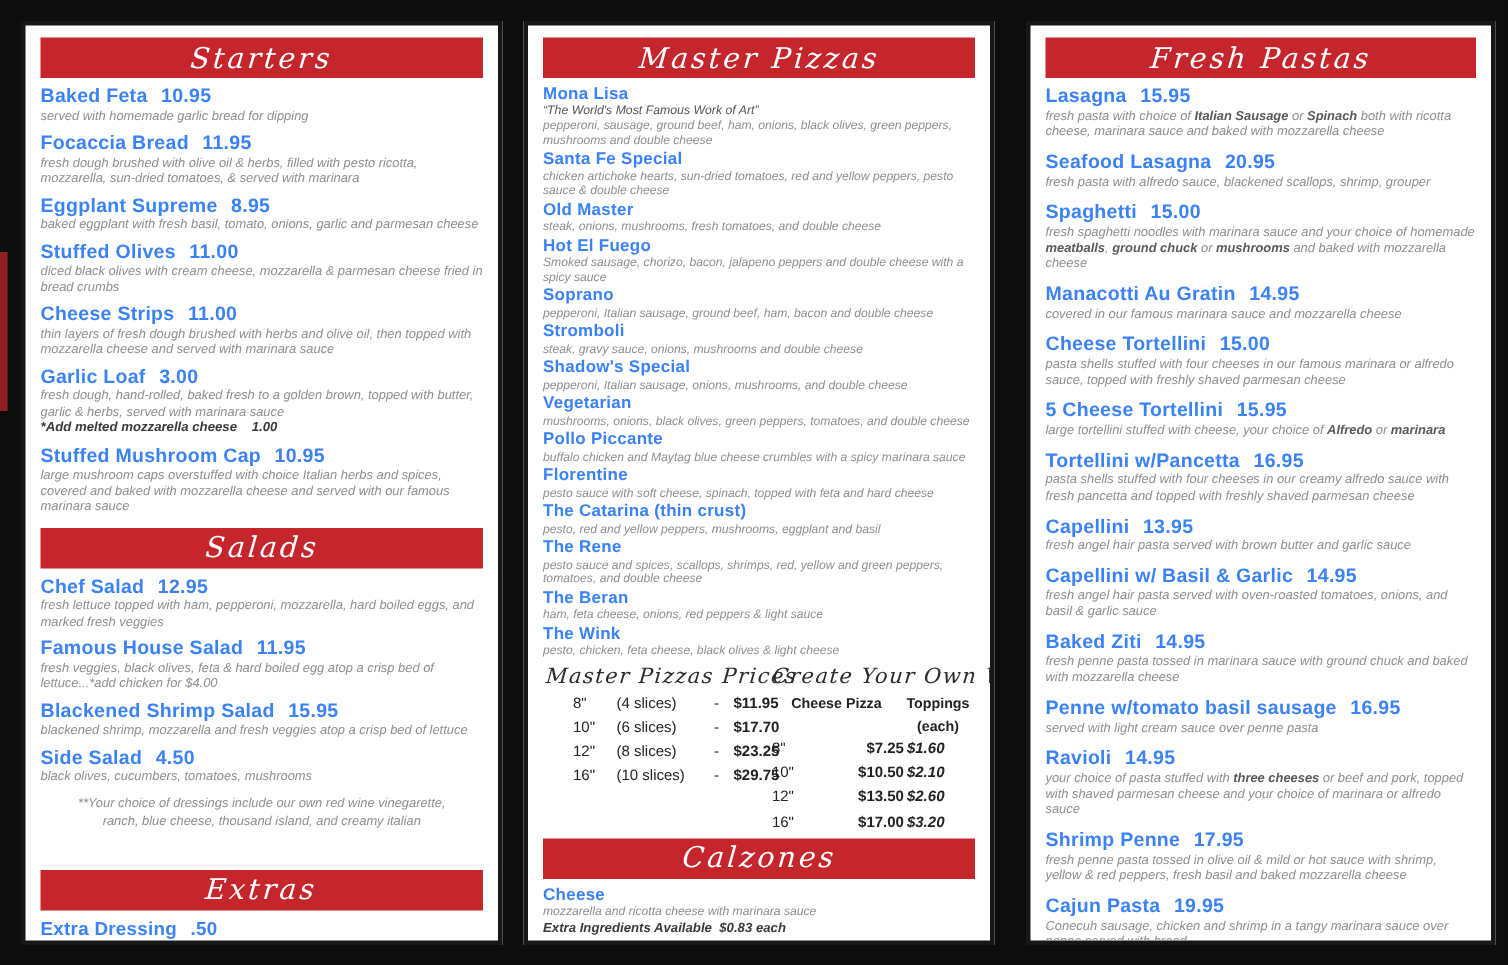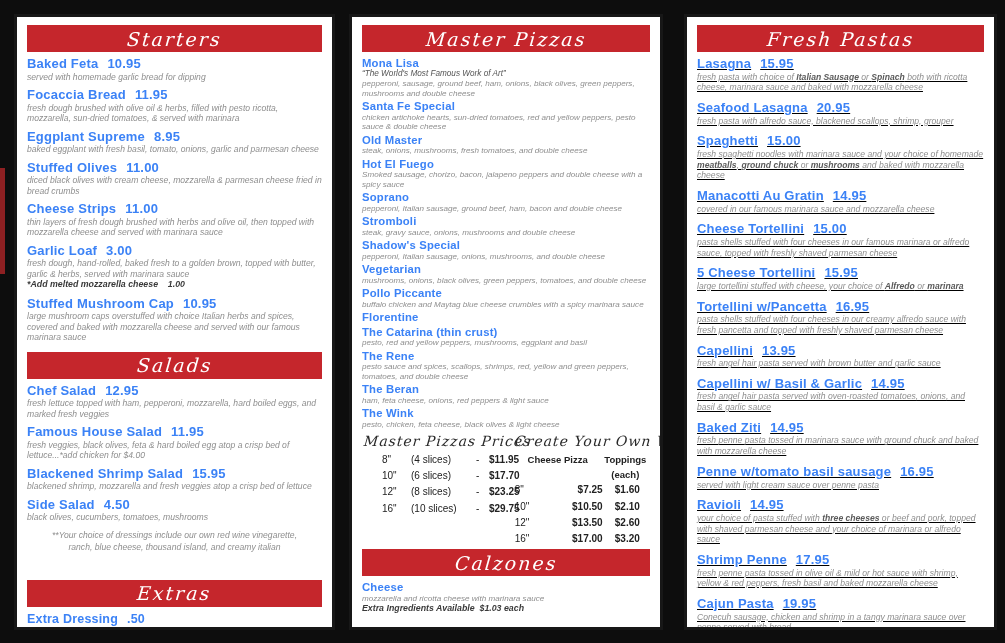--- a/index.html
+++ b/index.html
@@ -48,21 +48,21 @@
     font-style:italic;color:#8e8e8e;font-size:8.6px;line-height:1.45;
     text-align:center;white-space:pre-line;margin-top:0;
   }
 
   
   .card.middle .item{margin-bottom:2px;}
   .card.middle .iname{font-size:11.3px;line-height:1.1;}
   .card.middle .idesc{font-size:8.1px;line-height:1.18;}
 
   
-  .card.right .item{margin-bottom:8px;text-decoration:underline;}
+  .card.right .item{margin-bottom:8px;}
   .card.right .idesc{line-height:1.25;}
 
   
   .extras-list .item{margin-bottom:7px;}
   .extras-list .iname{font-size:12.5px;}
 
   
   .prices{display:flex;margin-top:4px;margin-bottom:2px;}
   .pcol-left{width:53%;box-sizing:border-box;padding-left:2px;}
   .pcol-right{width:47%;box-sizing:border-box;}
@@ -72,21 +72,21 @@
   }
   .size-row .pr{font-weight:bold;}
   .cyo-head{display:flex;font-size:9.5px;color:#222;font-weight:bold;line-height:1.6;}
   .cyo-head .ch1{width:86px;text-align:center;}
   .cyo-head .ch2{flex:1;text-align:center;}
   .cyo-row{
     display:grid;grid-template-columns:28px 58px auto;
     font-size:10px;color:#222;line-height:1.62;column-gap:2px;
   }
   .cyo-row .money{text-align:right;font-weight:bold;}
-  .cyo-row .topm{text-align:center;font-weight:bold;}
+  .cyo-row .topm{font-weight:bold;font-style:italic;}
 
   .calz-item{margin-top:1px;}
 </style>
 </head>
 <body>
 
 <div class="red-stripe"></div>
 
 <div class="card left">
   <div class="bar">
@@ -233,20 +233,21 @@
 
       <div class="item">
         <div class="iname"><span>Pollo Piccante</span></div>
 
         <div class="idesc rich">buffalo chicken and Maytag blue cheese crumbles with a spicy marinara sauce</div>
       </div>
 
       <div class="item">
         <div class="iname"><span>Florentine</span></div>
 
+        <div class="idesc rich">pesto sauce with soft cheese, spinach, topped with feta and hard cheese</div>
       </div>
 
       <div class="item">
         <div class="iname"><span>The Catarina (thin crust)</span></div>
 
         <div class="idesc rich">pesto, red and yellow peppers, mushrooms, eggplant and basil</div>
       </div>
 
       <div class="item">
         <div class="iname"><span>The Rene</span></div>
@@ -335,21 +336,21 @@
         </div>
     </div>
   </div>
 
   <div class="bar">
     <span class="script">Calzones</span>
   </div>
   <div class="item calz-item">
     <div class="iname"><span>Cheese</span></div>
     <div class="idesc">mozzarella and ricotta cheese with marinara sauce</div>
-    <div class="inote">Extra Ingredients Available  $1.03 each</div>
+    <div class="inote">Extra Ingredients Available  $0.83 each</div>
   </div>
 
 </div>
 
 <div class="card right">
   <div class="bar">
     <span class="script">Fresh Pastas</span>
   </div>
   <div>
 

